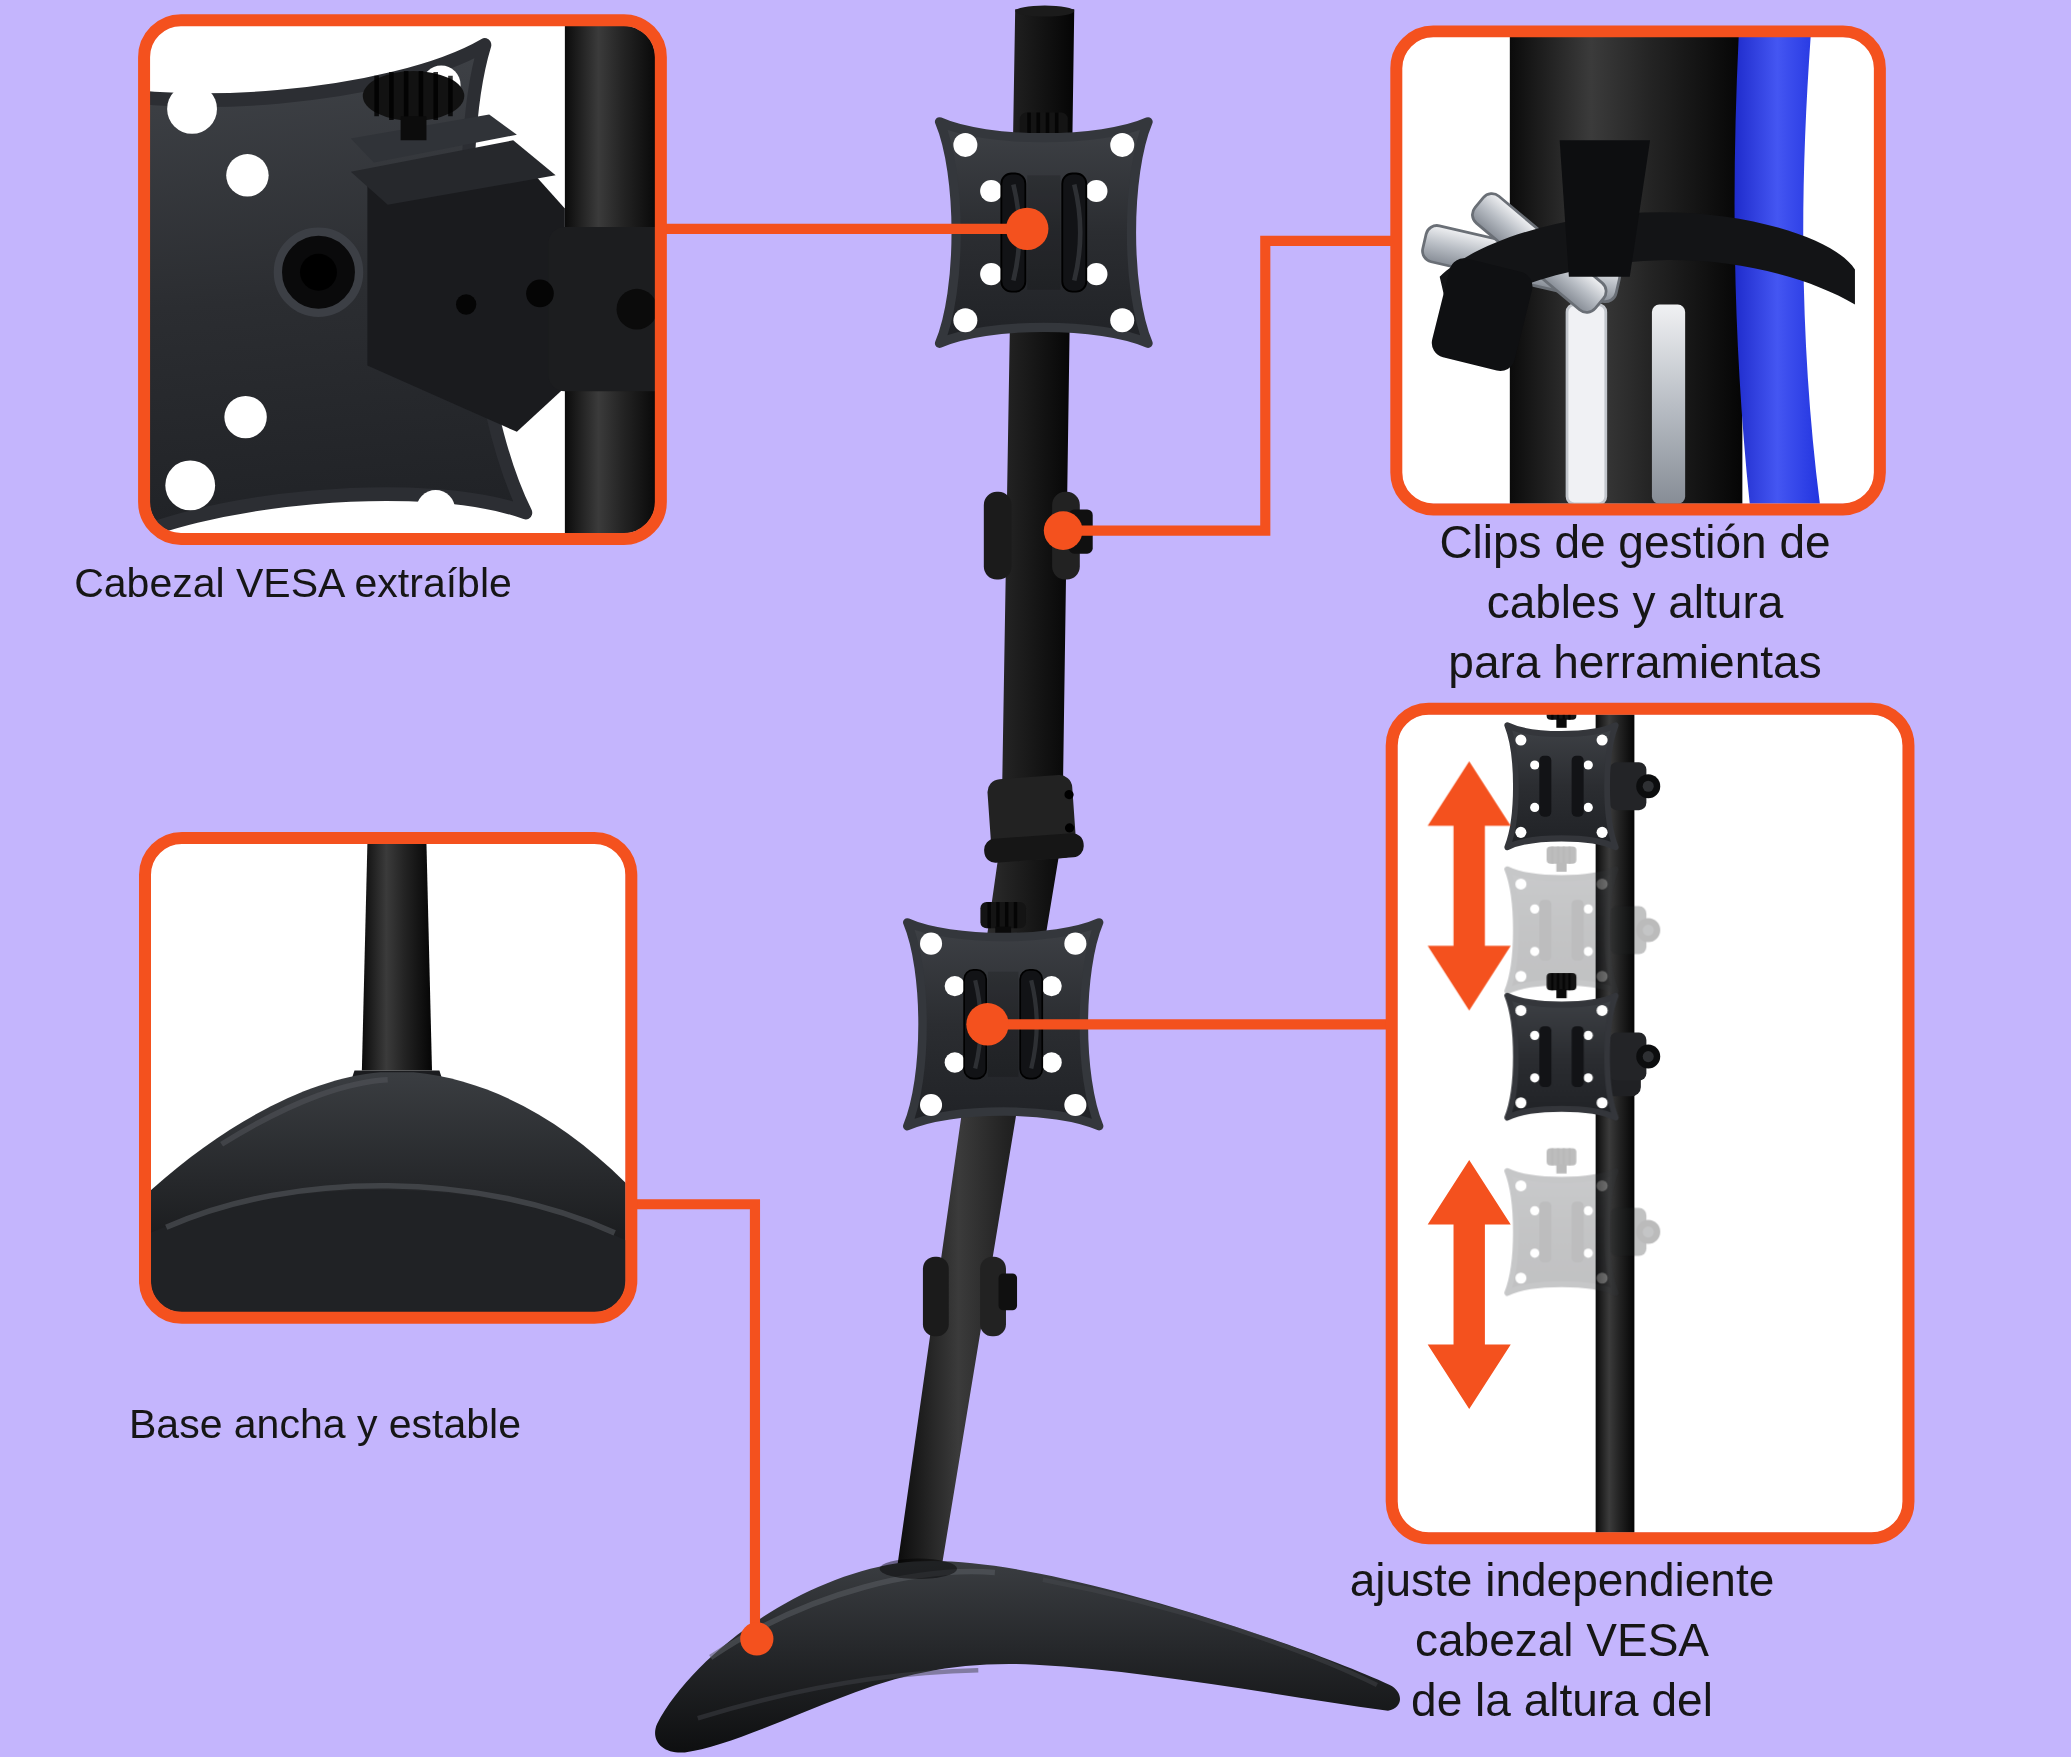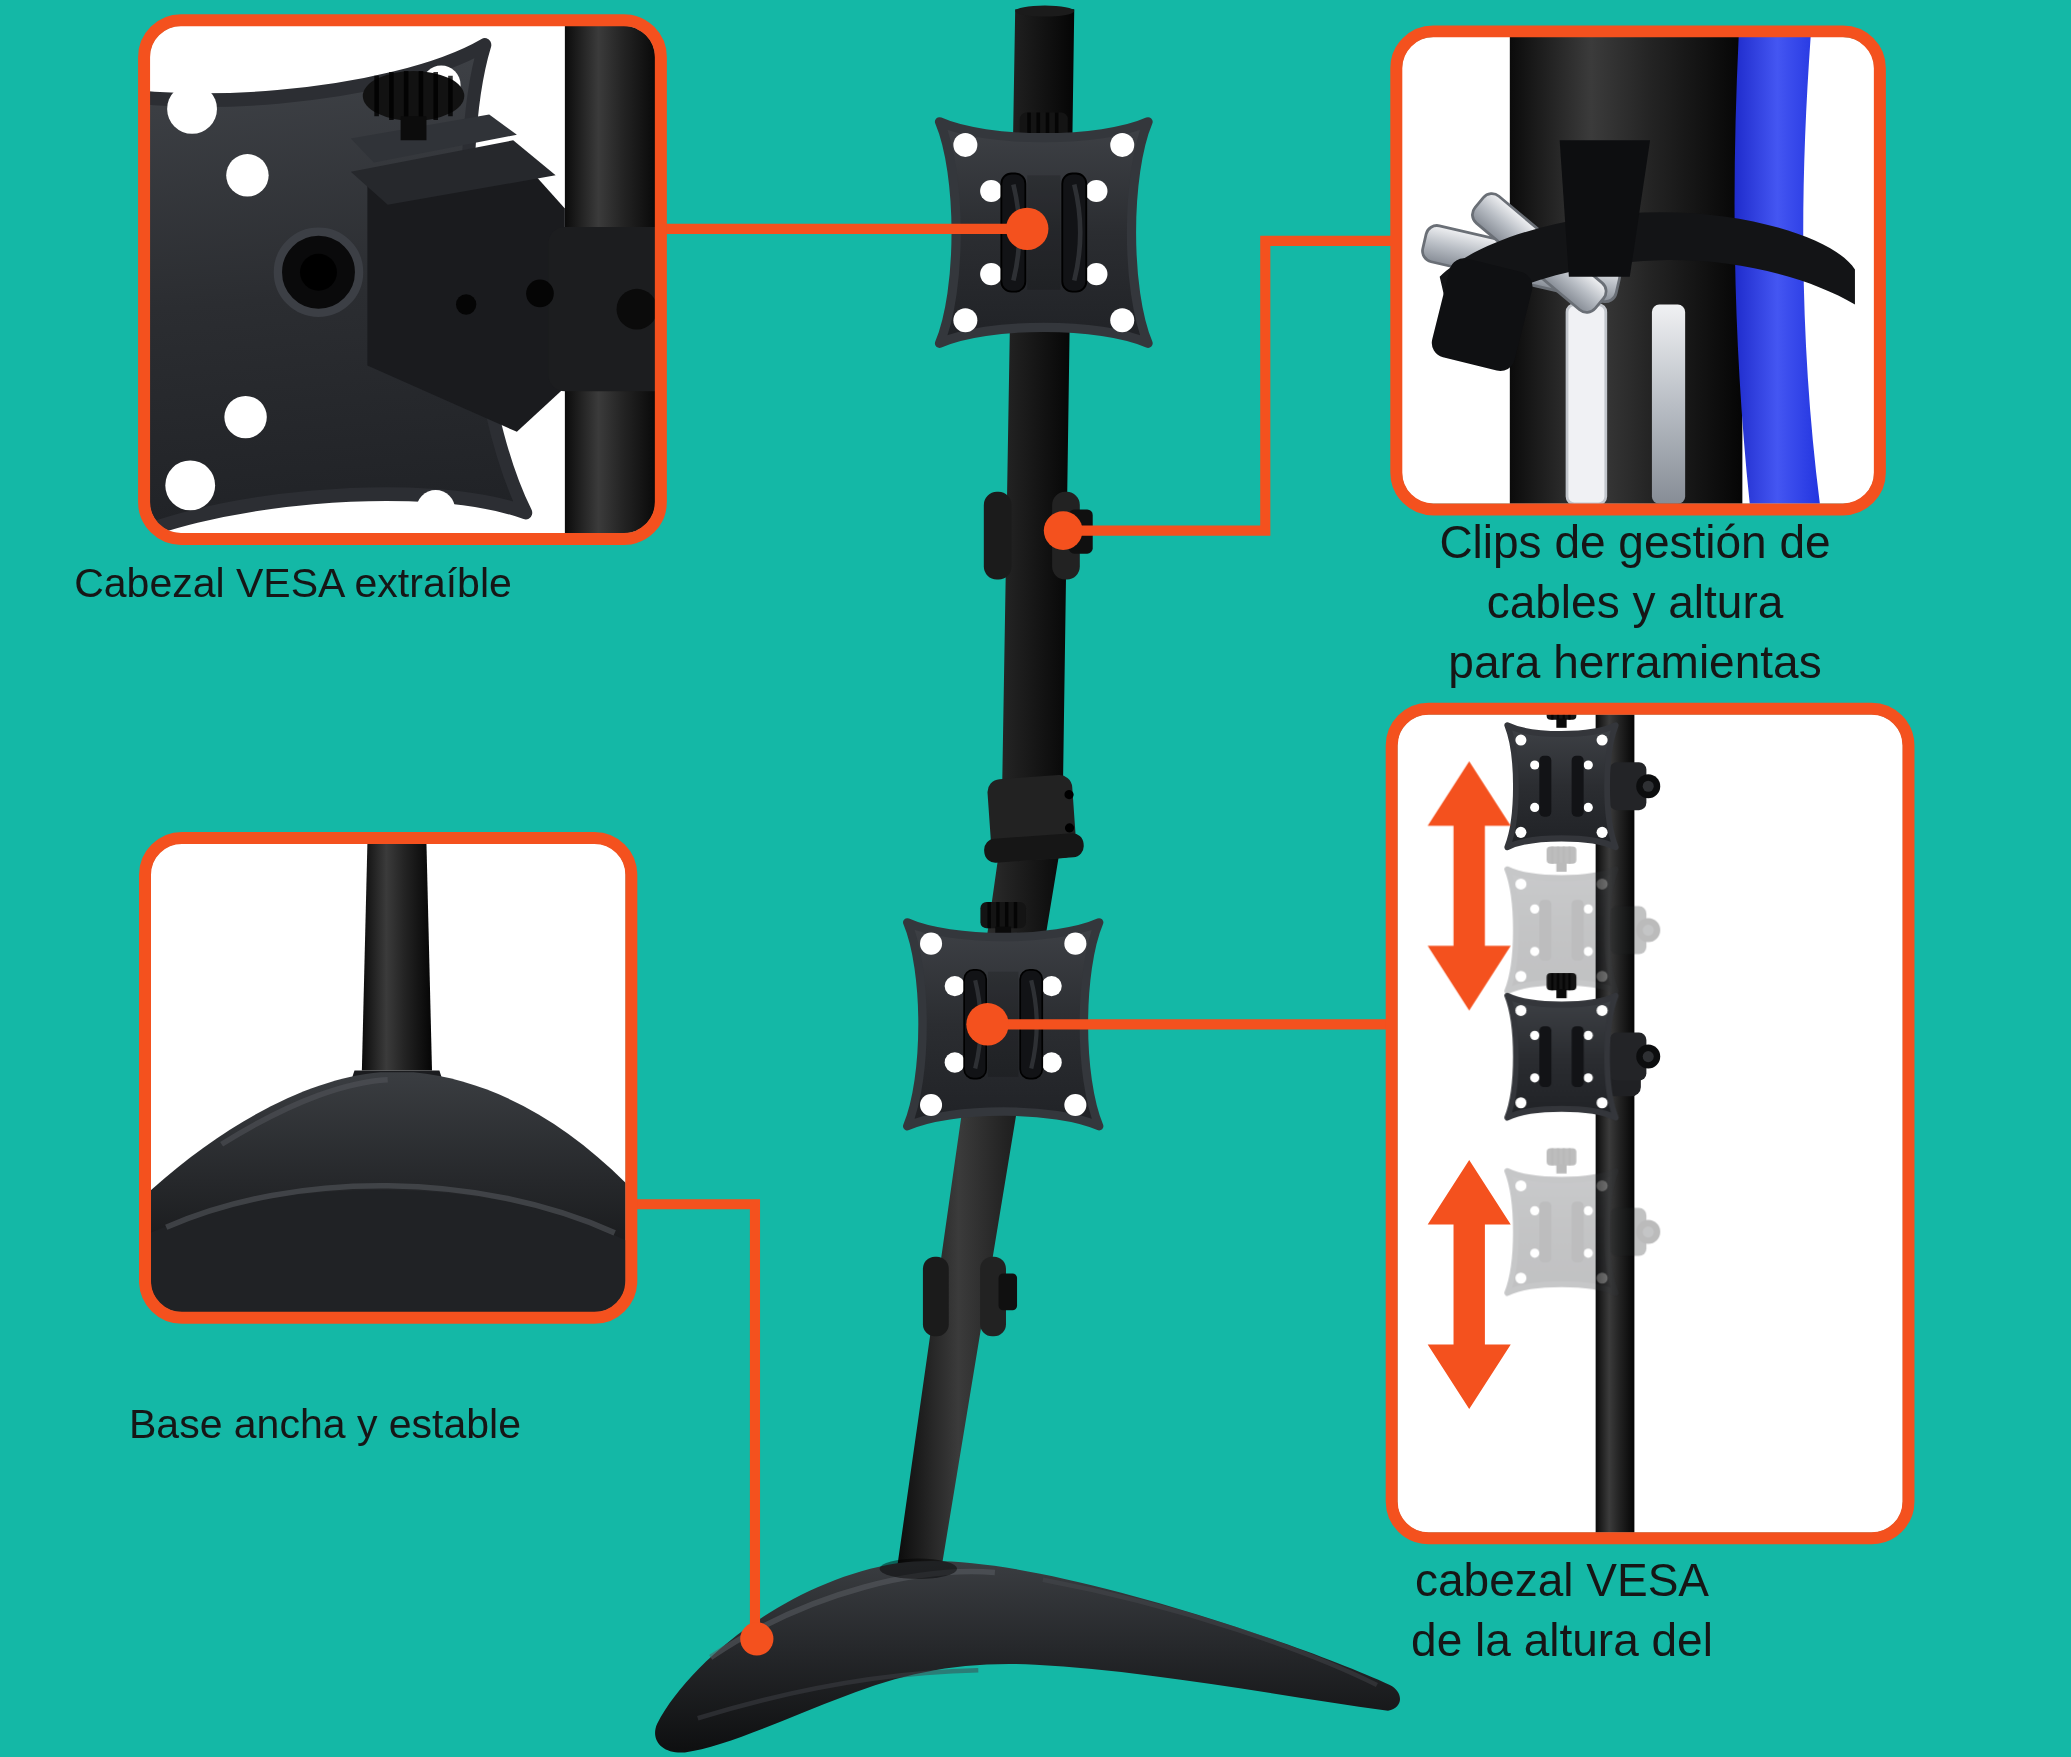--- a/index.html
+++ b/index.html
@@ -1,16 +1,16 @@
 <!DOCTYPE html>
 <html style="--accent: #f4511e;font-size:14.8px"><head>
 <meta charset="utf-8">
 <style>
   html,body{margin:0;padding:0;background:#fff;}
-  .stage{position:relative;width:2071px;height:1757px;background:#14b8a6;overflow:hidden;
+  .stage{position:relative;width:2071px;height:1757px;background:#c4b5fd;overflow:hidden;
          font-family:"Liberation Sans",sans-serif;}
   .stage svg{position:absolute;left:0;top:0;}
   .caption{position:absolute;transform:translateX(-50%);text-align:center;color:#161616;
            white-space:nowrap;font-weight:500;}
   .cap-vesa{left:293px;top:557px;font-size:41px;line-height:1.28;}
   .cap-clips{left:1635px;top:513px;font-size:46px;line-height:1.30;}
   .cap-base{left:325px;top:1370px;font-size:41px;line-height:1.28;margin-top:28px;}
   .cap-height{left:1562px;top:1551px;font-size:46px;line-height:1.30;}
   .accent-stroke{stroke:var(--accent,#f4511e);}
   .accent-fill{fill:var(--accent,#f4511e);}
@@ -259,18 +259,19 @@
     <div>Clips de gestión de</div>
     <div>cables y altura</div>
     <div>para herramientas</div>
   </div>
 
   <div class="caption cap-base">
     <div>Base ancha y estable</div>
   </div>
 
   <div class="caption cap-height">
+    <div>ajuste independiente</div>
     <div>cabezal VESA</div>
     <div>de la altura del</div>
   </div>
 
 </div>
 
 
 </body></html>

